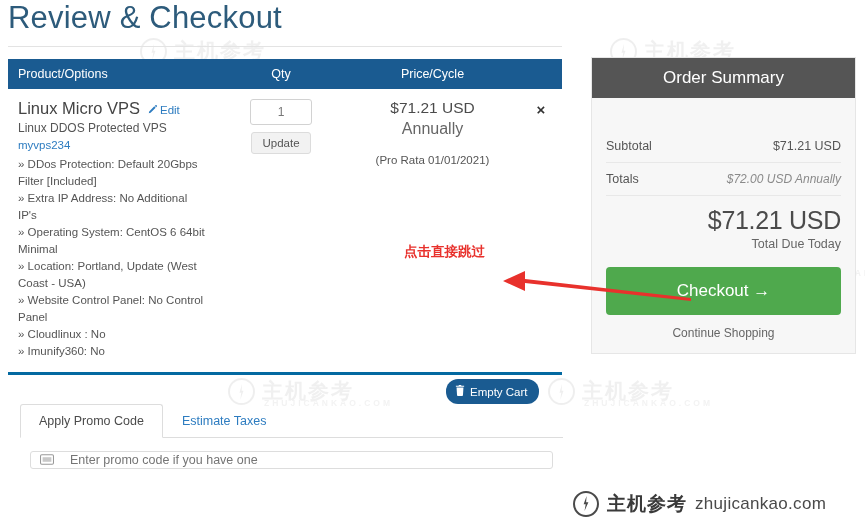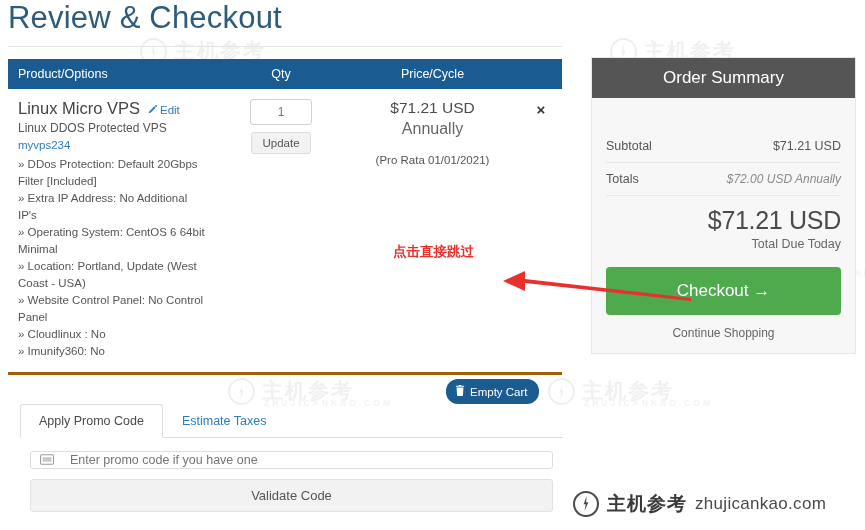--- a/index.html
+++ b/index.html
@@ -74,21 +74,21 @@
     padding: 8px 10px;
     text-align: left;
   }
   table.cart thead th.c-qty { text-align: center; width: 128px; }
   table.cart thead th.c-price { text-align: center; width: 175px; }
   table.cart thead th.c-rm { width: 42px; }
 
   table.cart tbody td {
     padding: 10px 10px 12px 10px;
     vertical-align: top;
-    border-bottom: 3px solid #a16207;
+    border-bottom: 3px solid #0369a1;
     background: #fff;
   }
   .prod-name {
     font-size: 16.5px; color: #444; display: inline-block;
   }
   .edit-link {
     color: #2d7cc0; font-size: 11.5px; margin-left: 7px;
     display: inline-block; text-decoration: none;
   }
   .pencil { display:inline-block; vertical-align:-1px; margin-right:2px; }
@@ -212,21 +212,21 @@
     margin-top: 16px;
     background: #4fa94d; color: #fff;
     border: none; border-radius: 4px;
     font-size: 17px; padding: 14px 12px; cursor: pointer;
     font-family: "Liberation Sans", sans-serif;
   }
   .continue { text-align: center; font-size: 12px; color: #666; padding: 11px 0 13px 0; cursor: pointer; }
 
   
   .anno-text {
-    position: absolute; left: 393px; top: 243px;
+    position: absolute; left: 404px; top: 243px;
     color: #e8312c; font-size: 13.5px; font-weight: 700;
     font-family: "DejaVu Sans", sans-serif;
     z-index: 6;
   }
   .anno-arrow { position: absolute; left: 495px; top: 262px; z-index: 6; }
 
   
   .footer-logo {
     position: absolute; left: 573px; top: 491px;
     display: flex; align-items: center; gap: 8px;
@@ -348,21 +348,20 @@
       <div class="tab">Estimate Taxes</div>
     </div>
     <div class="promo-body">
       <div class="promo-input-wrap">
         <span><svg width="14" height="11" viewBox="0 0 16 12">
               <rect x="0.6" y="0.6" width="14.8" height="10.8" rx="1.4" fill="none" stroke="#999" stroke-width="1.2"></rect>
               <rect x="3" y="3.4" width="10" height="5.2" fill="#c8c8c8"></rect>
             </svg></span>
         <input class="promo-input" placeholder="Enter promo code if you have one" style="">
       </div>
-      <button class="validate-btn">Validate Code</button>
     </div>
   </div>
 
   <div class="summary">
     <div class="summary-head">Order Summary</div>
     <div class="summary-body">
       <div class="sum-row">
         <span>Subtotal</span>
         <span class="val">$71.21 USD</span>
       </div>

